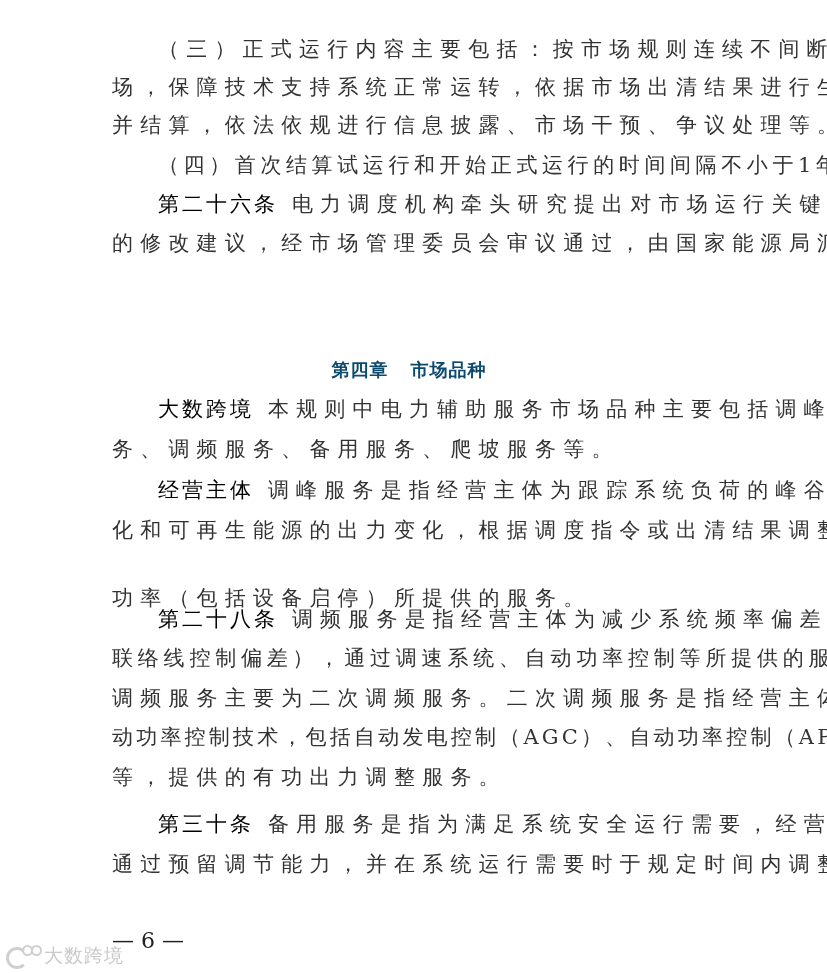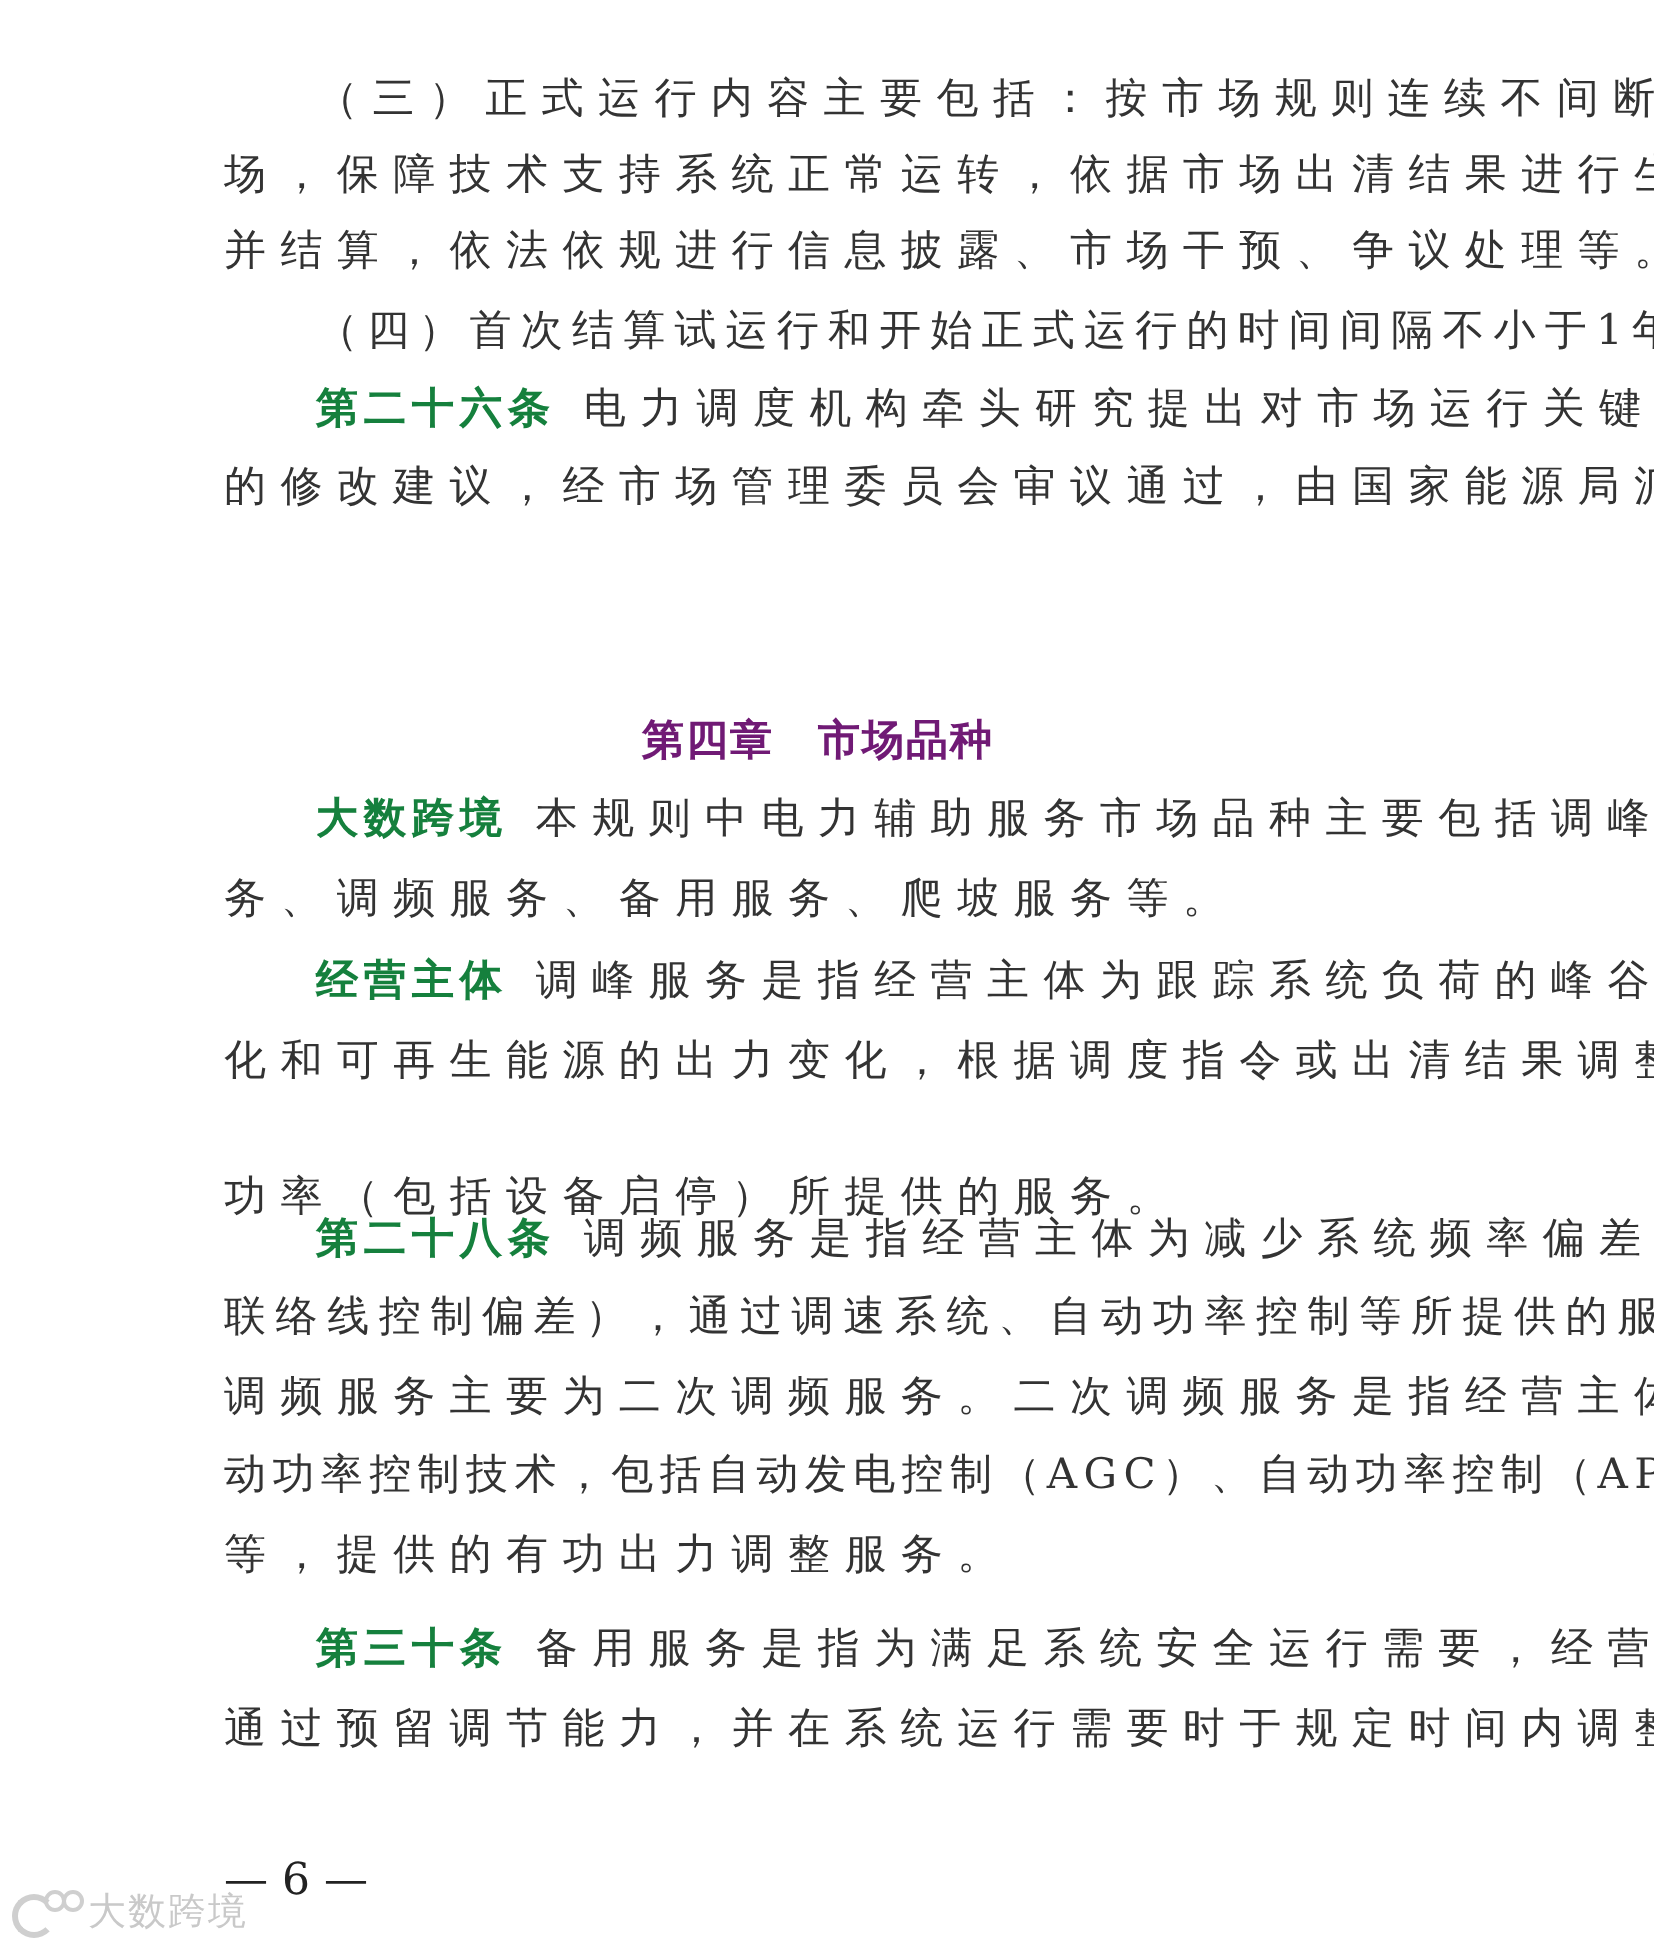--- a/index.html
+++ b/index.html
@@ -8,25 +8,25 @@
     font-family: "DejaVu Serif", "Liberation Serif", serif; color: #2a2a2a;
   }
   .page { position: absolute; left: 0; top: 0; width: 827px; height: 973px; }
   .line {
     position: absolute; left: 112px; width: 600px; height: 30px;
     font-size: 21px; line-height: 30px; letter-spacing: 7.2px; white-space: nowrap;
     color: #333333;
   }
   .indent { left: 158px; width: 554px; }
   .tight { letter-spacing: 2.4px; }
-  .art { font-family: "DejaVu Sans", "Liberation Sans", sans-serif; font-weight: bold; color: #15803d; letter-spacing: 3px; }
+  .art { font-family: "DejaVu Sans", "Liberation Sans", sans-serif; font-weight: normal; color: #000000; letter-spacing: 3px; }
   .chapter {
     position: absolute; left: 0; width: 818px; text-align: center; top: 355px;
     font-family: "DejaVu Sans", "Liberation Sans", sans-serif; font-weight: bold;
-    font-size: 21px; line-height: 30px; color: #701a75; letter-spacing: 1px;
+    font-size: 18px; line-height: 30px; color: #0c4a6e; letter-spacing: 1px;
   }
   .chapter .gap { display: inline-block; width: 22px; }
   .footer {
     position: absolute; left: 112px; top: 926px; font-size: 22px; line-height: 30px; color: #222;
   }
   .footer span { letter-spacing: 0; }
   .watermark {
     position: absolute; left: 4px; top: 942px; height: 28px; display: flex; align-items: center;
     font-family: "DejaVu Sans", "Liberation Sans", sans-serif; font-size: 19px; color: #c9c9c9;
     letter-spacing: 1px;

